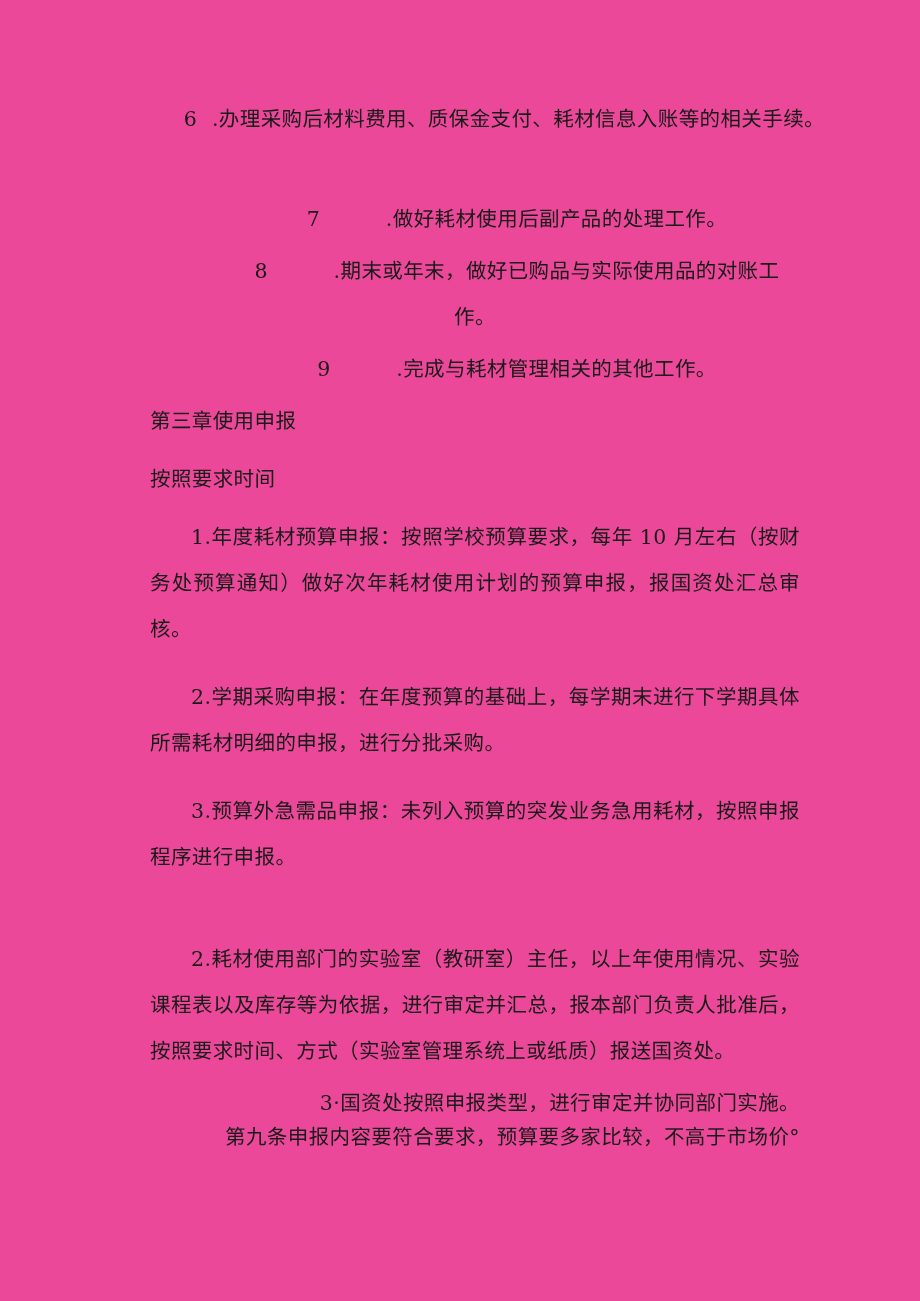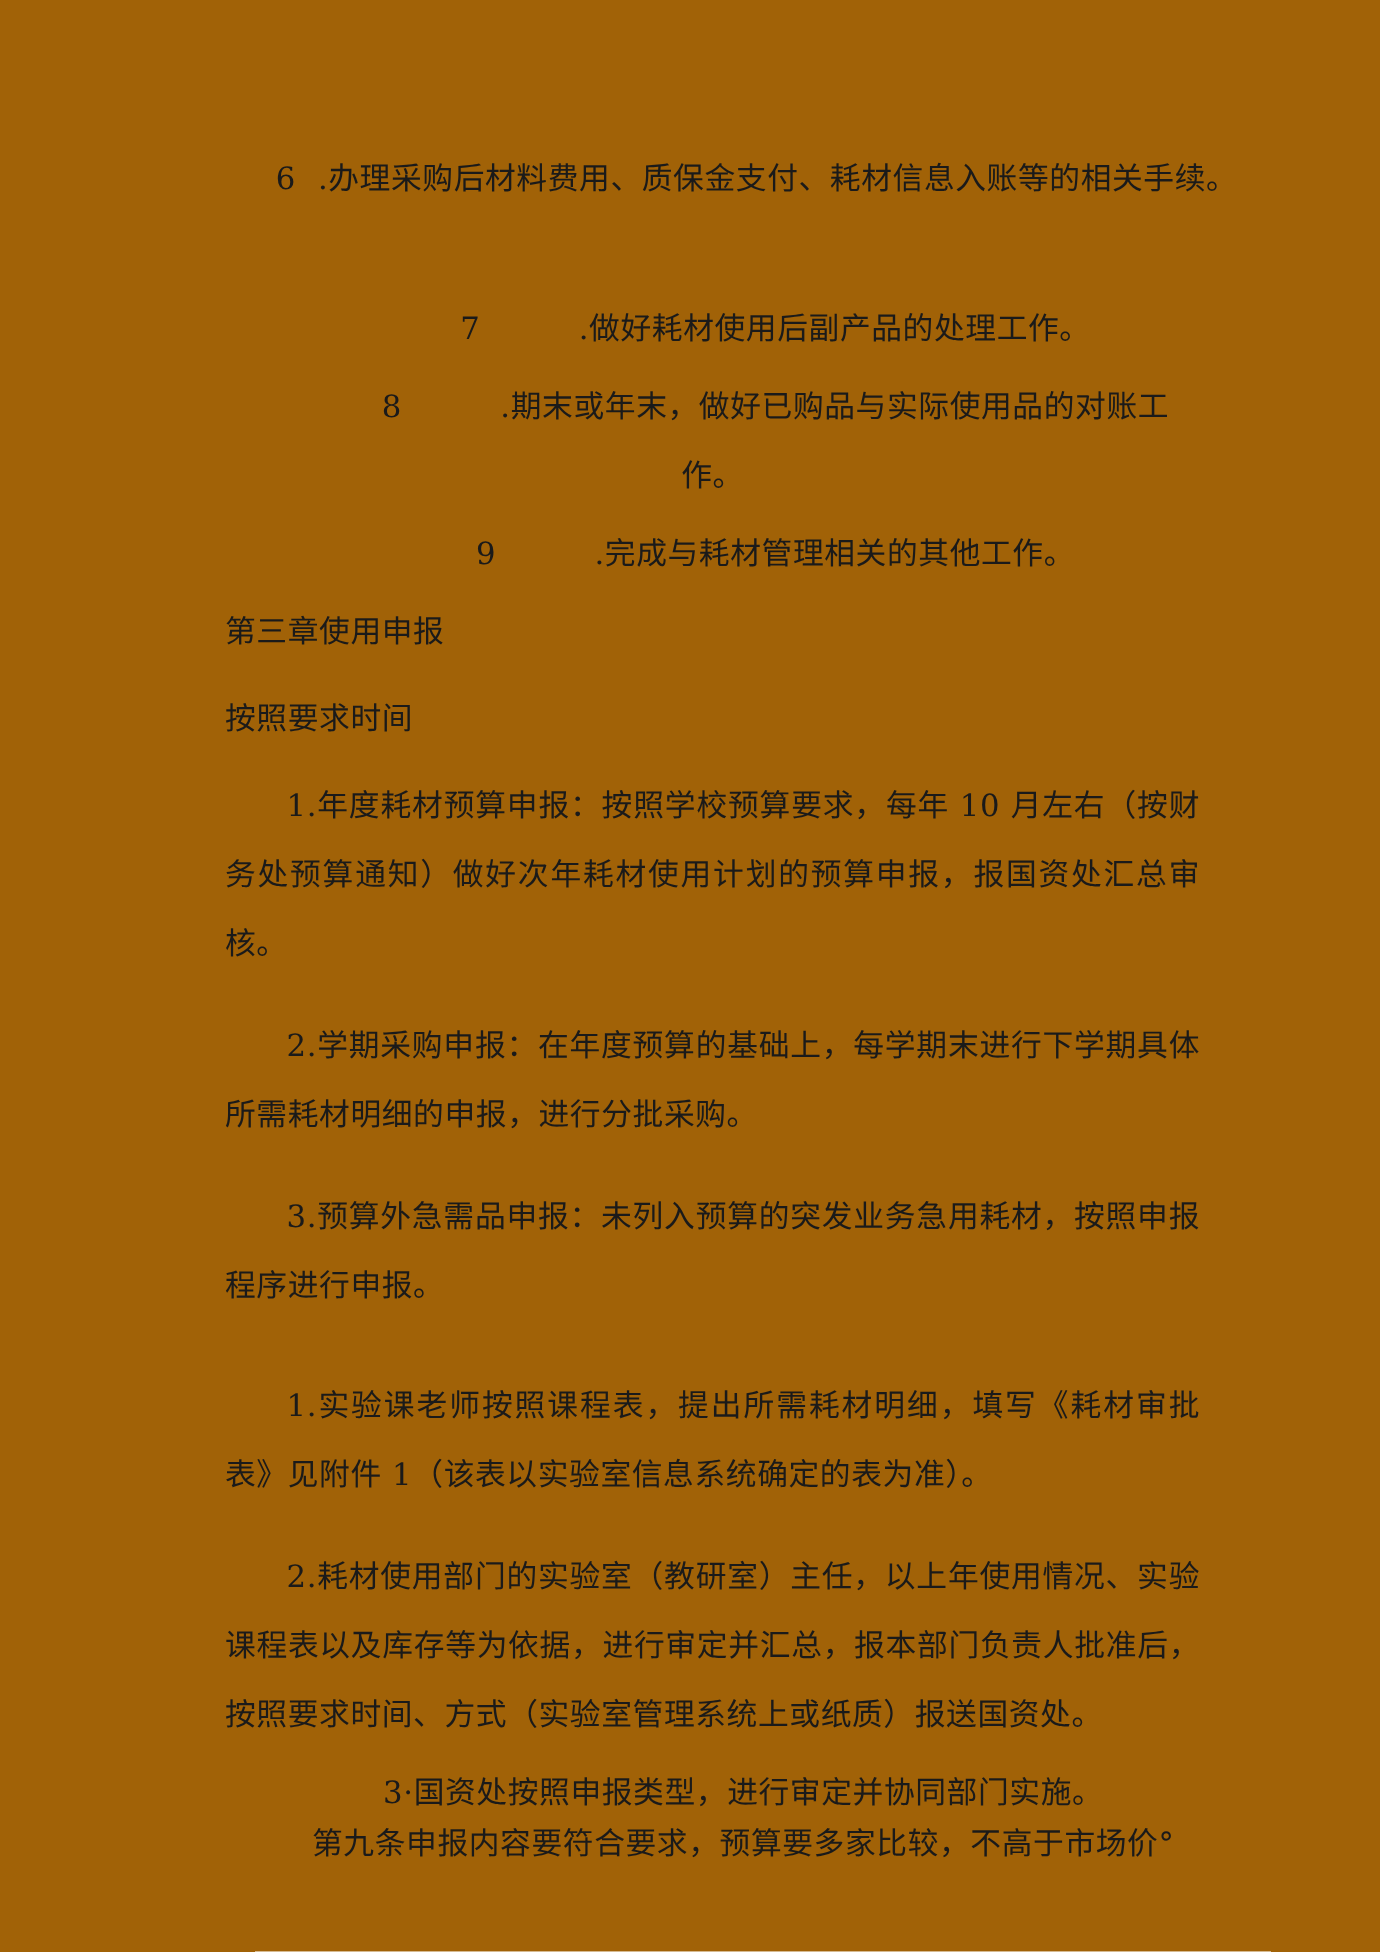--- a/index.html
+++ b/index.html
@@ -5,21 +5,21 @@
   html, body {
     margin: 0;
     padding: 0;
     background: #ffffff;
   }
 
   .page {
     position: relative;
     width: 920px;
     height: 1301px;
-    background: #a16207;
+    background: #ec4899;
     overflow: hidden;
     font-family: "DejaVu Serif", "Liberation Serif", serif;
     color: #1a1a1a;
     -webkit-font-smoothing: antialiased;
   }
 
   
   .body-col {
     position: absolute;
     left: 150px;
@@ -76,21 +76,21 @@
   
   .sp-lg { height: 54px; }
   .sp-md { height: 22px; }
   .sp-sm { height: 12px; }
   .sp-xs { height: 6px; }
 
   
   .tight {
     line-height: 34px;
     text-indent: 2em;
-    text-align: center;
+    text-align: right;
   }
 
   
   .lat {
     padding: 0 2px;
     font-family: "DejaVu Serif", "Liberation Serif", serif;
   }
 </style>
 </head>
 <body>
@@ -130,21 +130,20 @@
 
     <div class="sp-md"></div>
 
     <p class="p indent">3.预算外急需品申报：未列入预算的突发业务急用耗材，按照申报程序进行申报。</p>
 
     <div class="sp-md"></div>
 
 
     <div class="sp-sm"></div>
 
-    <p class="p indent">1.实验课老师按照课程表，提出所需耗材明细，填写《耗材审批表》见附件 1（该表以实验室信息系统确定的表为准）。</p>
 
     <div class="sp-md"></div>
 
     <p class="p indent">2.耗材使用部门的实验室（教研室）主任，以上年使用情况、实验课程表以及库存等为依据，进行审定并汇总，报本部门负责人批准后，按照要求时间、方式（实验室管理系统上或纸质）报送国资处。</p>
 
     <div class="sp-sm"></div>
 
     <p class="p tight">3·国资处按照申报类型，进行审定并协同部门实施。</p>
 
     <p class="p tight">第九条申报内容要符合要求，预算要多家比较，不高于市场价°</p>

